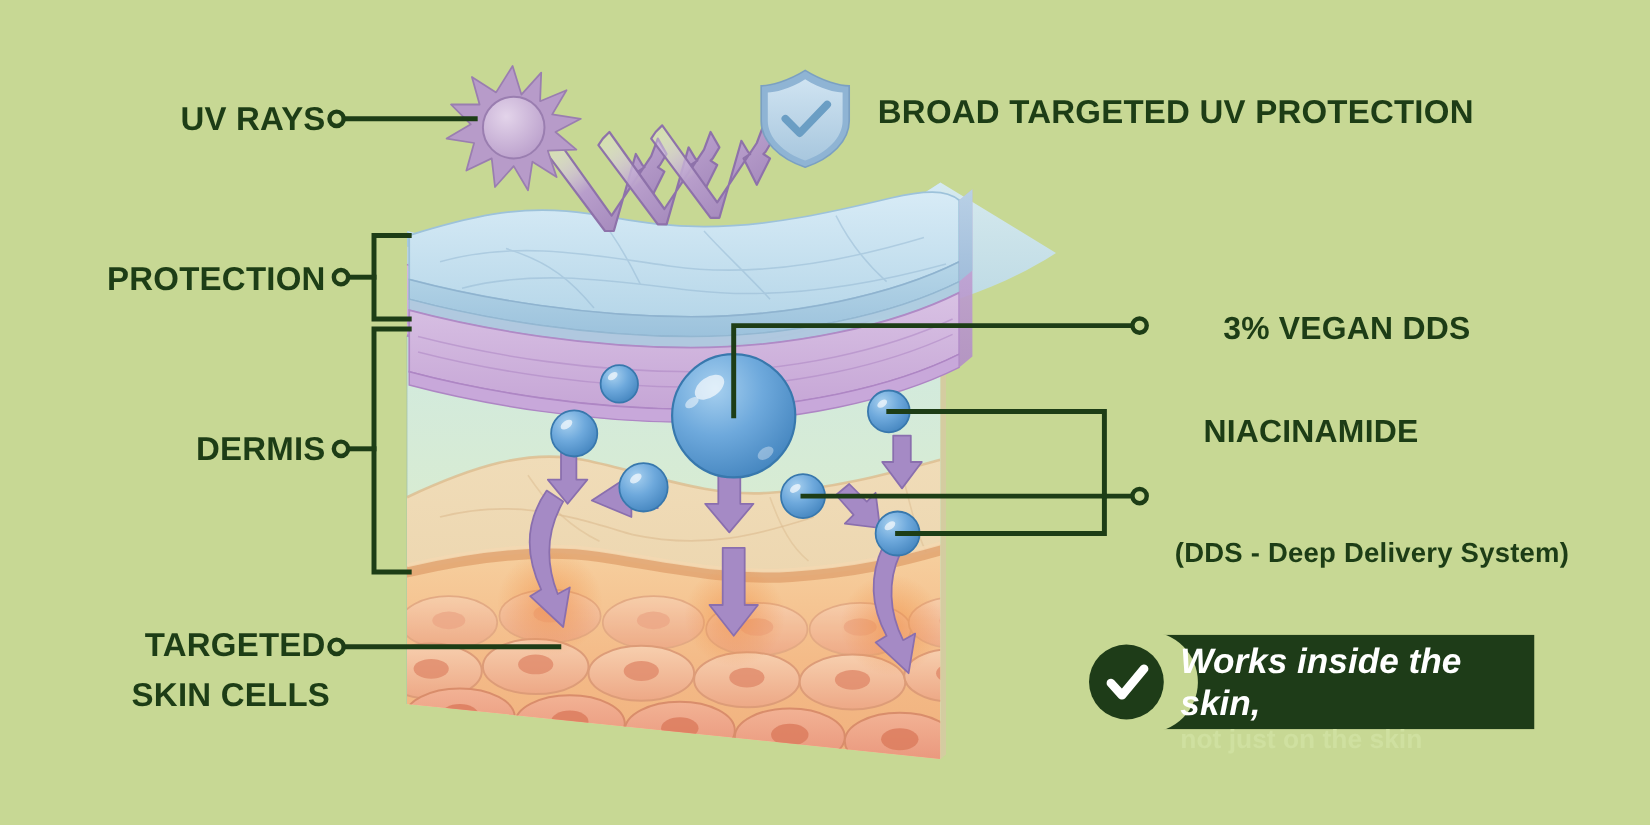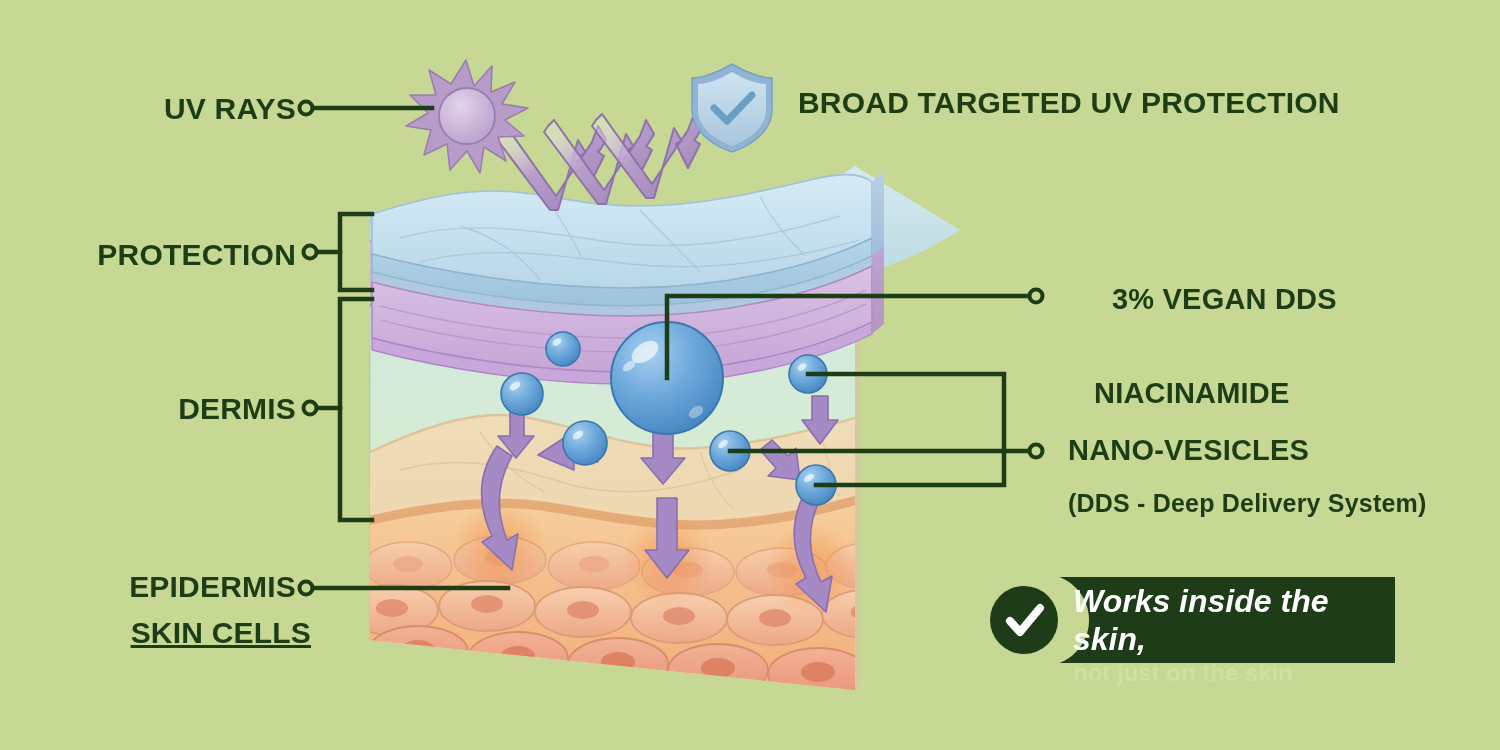--- a/index.html
+++ b/index.html
@@ -561,29 +561,28 @@
     </g>
 
   </svg>
 
   <div class="lbl lbl-lg lbl-leftalign" style="left:0px; top:92px; width:296px;">UV RAYS</div>
 
   <div class="lbl lbl-lg lbl-leftalign" style="left:0px; top:238px; width:296px;">PROTECTION</div>
 
   <div class="lbl lbl-lg lbl-leftalign" style="left:0px; top:392px; width:296px;">DERMIS</div>
 
-  <div class="lbl lbl-lg lbl-leftalign" style="left:0px; top:570px; width:296px;">EPIDERMIS</div>
-  <div class="lbl lbl-lg lbl-leftalign" style="left:15px; top:616px; width:296px;text-decoration:underline;">SKIN CELLS</div>
+  <div class="lbl lbl-lg lbl-leftalign" style="left:0px; top:570px; width:296px;">TARGETED</div>
+  <div class="lbl lbl-lg lbl-leftalign" style="left:4px; top:616px; width:296px;">SKIN CELLS</div>
 
   <div class="lbl lbl-lg lbl-right" style="left:798px; top:86px;">BROAD TARGETED UV PROTECTION</div>
 
   <div class="lbl lbl-md lbl-right" style="left:1112px; top:283px;">3% VEGAN DDS</div>
   <div class="lbl lbl-md lbl-right" style="left:1094px; top:330px;margin-top:47px;">NIACINAMIDE</div>
 
-  <div class="lbl lbl-md lbl-right" style="left:1068px; top:434px;">NANO-VESICLES</div>
   <div class="lbl lbl-sm lbl-right" style="left:1068px; top:489px;">(DDS - Deep Delivery System)</div>
 
   <div id="badge-text">
     <span id="badge-line1">Works inside the skin,</span>
     <span id="badge-line2">not just on the skin</span>
   </div>
 
 </div>
 
 </body></html>

